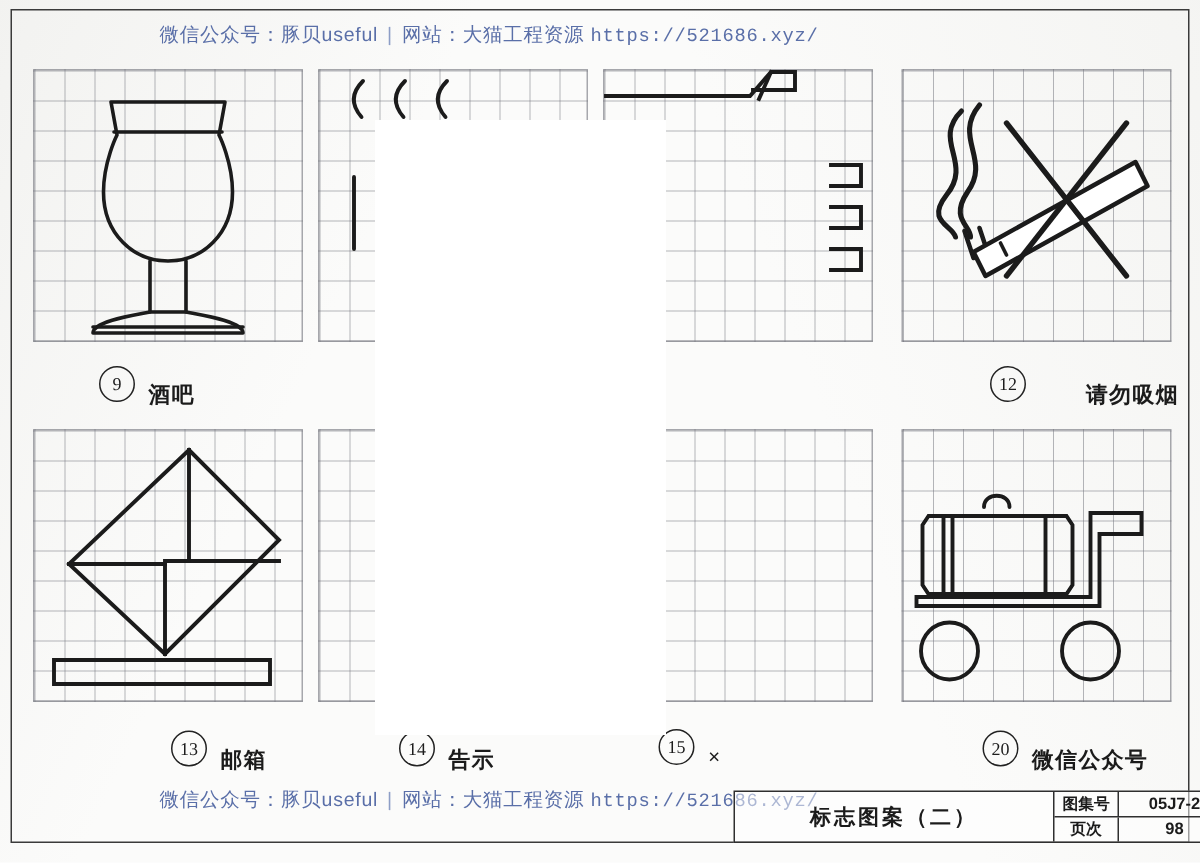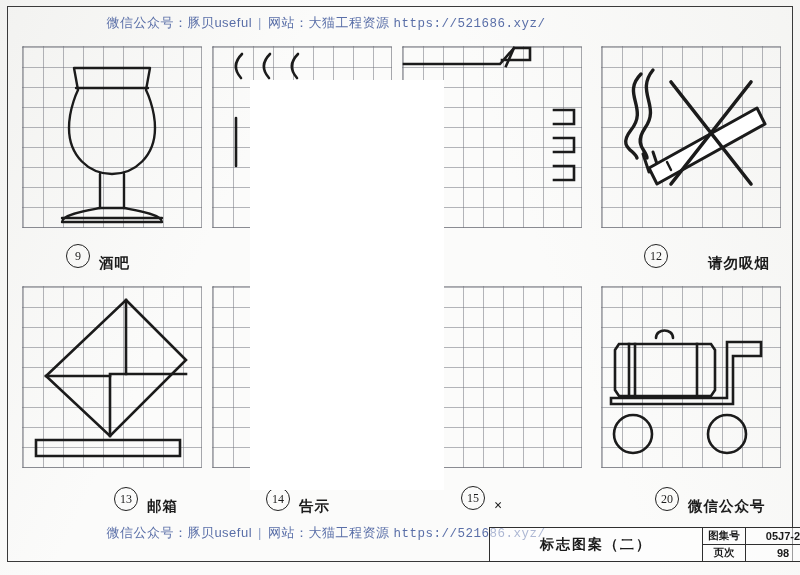--- a/index.html
+++ b/index.html
@@ -201,21 +201,21 @@
         </g>
       </svg>
     </div>
   </div>
 
   <div class="caption" style="left:66px;top:238px;">
     <span class="cap-num">9</span>
     <span class="cap-txt">酒吧</span>
   </div>
 
-  <div class="caption" style="left:644px;top:238px;gap:40px;">
+  <div class="caption" style="left:660px;top:238px;gap:40px;">
     <span class="cap-num">12</span>
     <span class="cap-txt">请勿吸烟</span>
   </div>
 
   <div class="panel" style="left:22px;top:286px;width:180px;height:182px;">
     <div class="grid"></div>
     <div class="sym">
       <svg viewBox="0 0 180 182" preserveAspectRatio="none">
         <g fill="none" stroke="#1b1b1b" stroke-width="2.6" stroke-linejoin="miter" stroke-linecap="square">
           <path d="M104,14 L164,74 L88,150 L24,90 Z"></path>
@@ -256,21 +256,21 @@
   <div class="caption" style="left:66px;top:481px;padding-left:48px;">
     <span class="cap-num">13</span>
     <span class="cap-txt">邮箱</span>
   </div>
 
   <div class="caption" style="left:266px;top:481px;justify-content:flex-end;">
     <span class="cap-num">14</span>
     <span class="cap-txt">告示</span>
   </div>
 
-  <div class="caption" style="left:461px;top:481px;">
+  <div class="caption" style="left:439px;top:481px;">
     <span class="cap-num">15</span>
     <span class="cap-txt">×</span>
   </div>
 
   <div class="caption" style="left:655px;top:481px;">
     <span class="cap-num">20</span>
     <span class="cap-txt">微信公众号</span>
   </div>
 
   <div id="overlay"></div>

